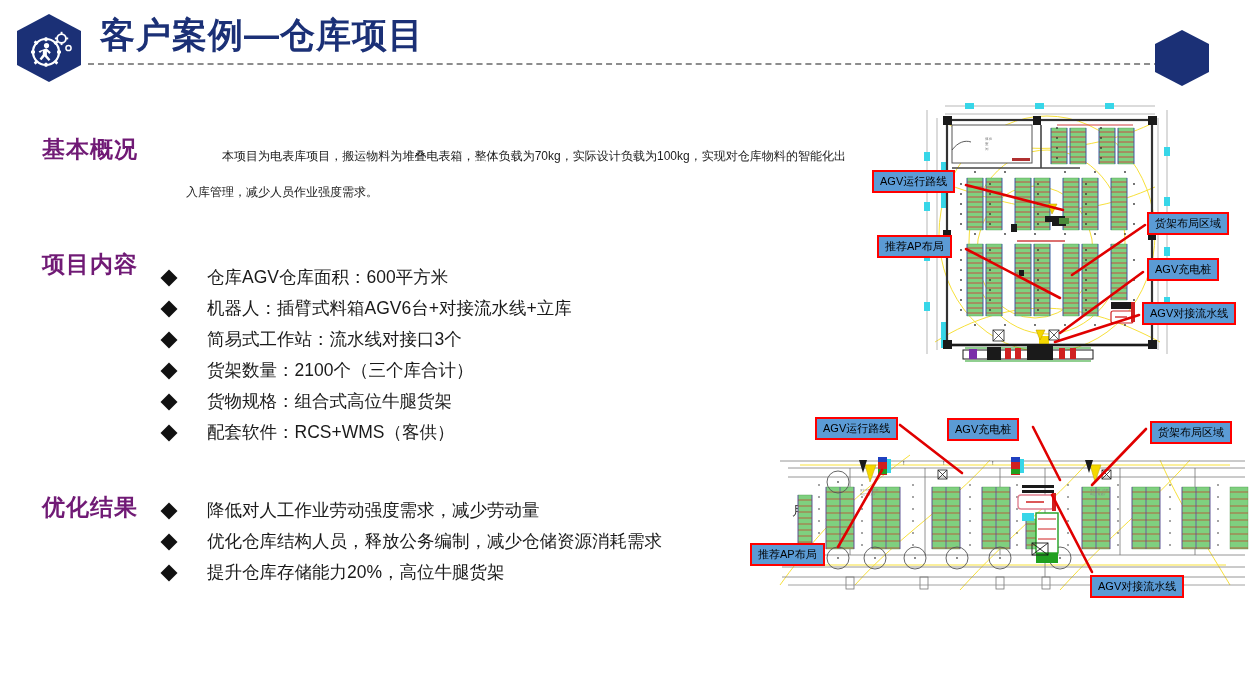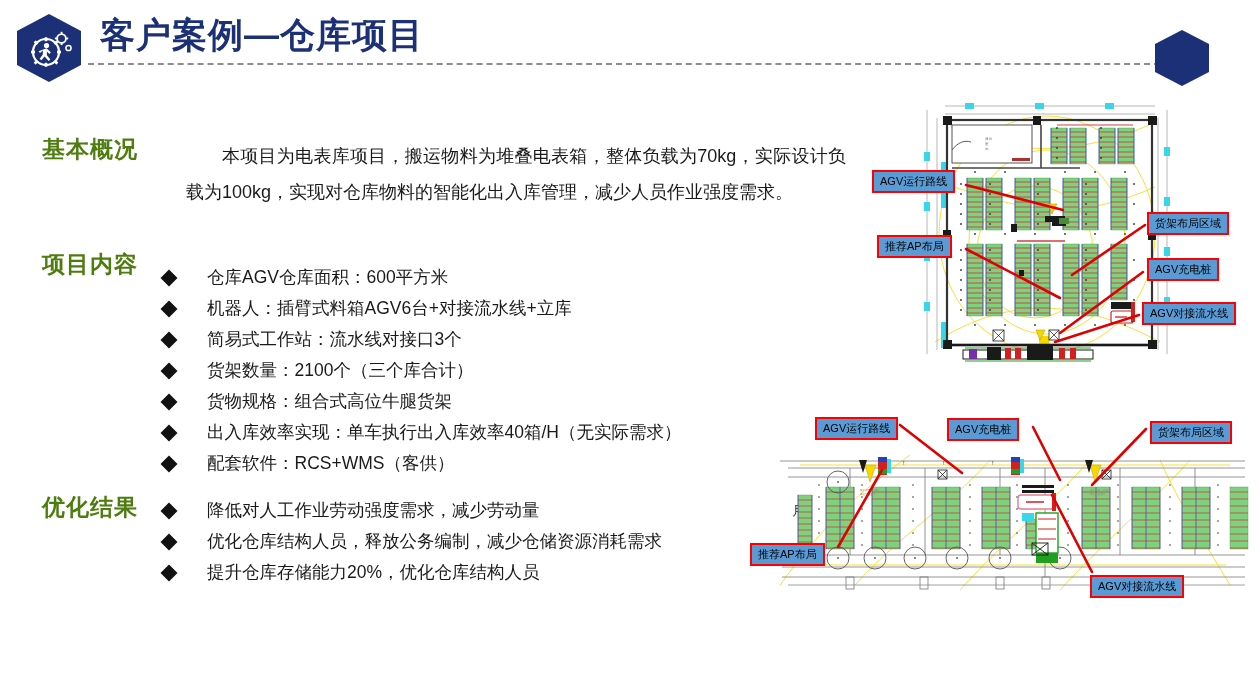--- a/index.html
+++ b/index.html
@@ -22,30 +22,30 @@
     white-space:nowrap;
   }
   #header-dash{
     position:absolute;left:88px;top:63px;width:1072px;height:0;
     border-top:2px dashed #8d8d8d;
   }
 
   
   #content-left{position:absolute;left:0;top:96px;width:860px;height:604px;}
   .section-heading{
-    position:absolute;font-size:23px;font-weight:bold;color:#4d7c0f;
+    position:absolute;font-size:23px;font-weight:bold;color:#701a75;
     letter-spacing:1px;white-space:nowrap;
   }
   #heading-overview{left:42px;top:134px;}
   #heading-scope{left:42px;top:249px;}
   #heading-results{left:42px;top:492px;}
 
   #overview-paragraph{
     position:absolute;left:186px;top:138px;width:660px;
-    font-size:18px;line-height:36px;color:#1a1a1a;text-indent:36px;
+    font-size:12px;line-height:36px;color:#1a1a1a;text-indent:36px;
     text-align:justify;
   }
 
   .bullet-list{position:absolute;left:160px;}
   #scope-list{top:262px;}
   #results-list{top:495px;}
   .bullet-row{position:relative;height:31px;display:flex;align-items:center;}
   .bullet-mark{
     width:12px;height:12px;background:#111111;transform:rotate(45deg);
     flex:0 0 12px;margin-left:3px;
@@ -141,42 +141,38 @@
   <div class="bullet-row">
     <span class="bullet-mark"></span>
     <span class="bullet-text">货架数量：2100个（三个库合计）</span>
   </div>
   <div class="bullet-row">
     <span class="bullet-mark"></span>
     <span class="bullet-text">货物规格：组合式高位牛腿货架</span>
   </div>
   <div class="bullet-row">
     <span class="bullet-mark"></span>
-    <span class="bullet-text">出入库效率实现：单车执行出入库效率40箱/H（无实际需求）</span>
-  </div>
-  <div class="bullet-row">
-    <span class="bullet-mark"></span>
     <span class="bullet-text">配套软件：RCS+WMS（客供）</span>
   </div>
 </div>
 
 <div class="section-heading" id="heading-results">优化结果</div>
 
 <div class="bullet-list" id="results-list">
   <div class="bullet-row">
     <span class="bullet-mark"></span>
     <span class="bullet-text">降低对人工作业劳动强度需求，减少劳动量</span>
   </div>
   <div class="bullet-row">
     <span class="bullet-mark"></span>
     <span class="bullet-text">优化仓库结构人员，释放公务编制，减少仓储资源消耗需求</span>
   </div>
   <div class="bullet-row">
     <span class="bullet-mark"></span>
-    <span class="bullet-text">提升仓库存储能力20%，优化仓库结构人员</span>
+    <span class="bullet-text">提升仓库存储能力20%，高位牛腿货架</span>
   </div>
 </div>
 
 <div id="diagram-top">
 <svg class="cad-svg" viewBox="0 0 290 275">
   <rect x="0" y="0" width="290" height="275" fill="#ffffff"></rect>
 
   <g stroke="#f7e03a" stroke-width="1" fill="none">
     <ellipse cx="142" cy="142" rx="108" ry="118"></ellipse>
     <ellipse cx="142" cy="150" rx="78" ry="92"></ellipse>

